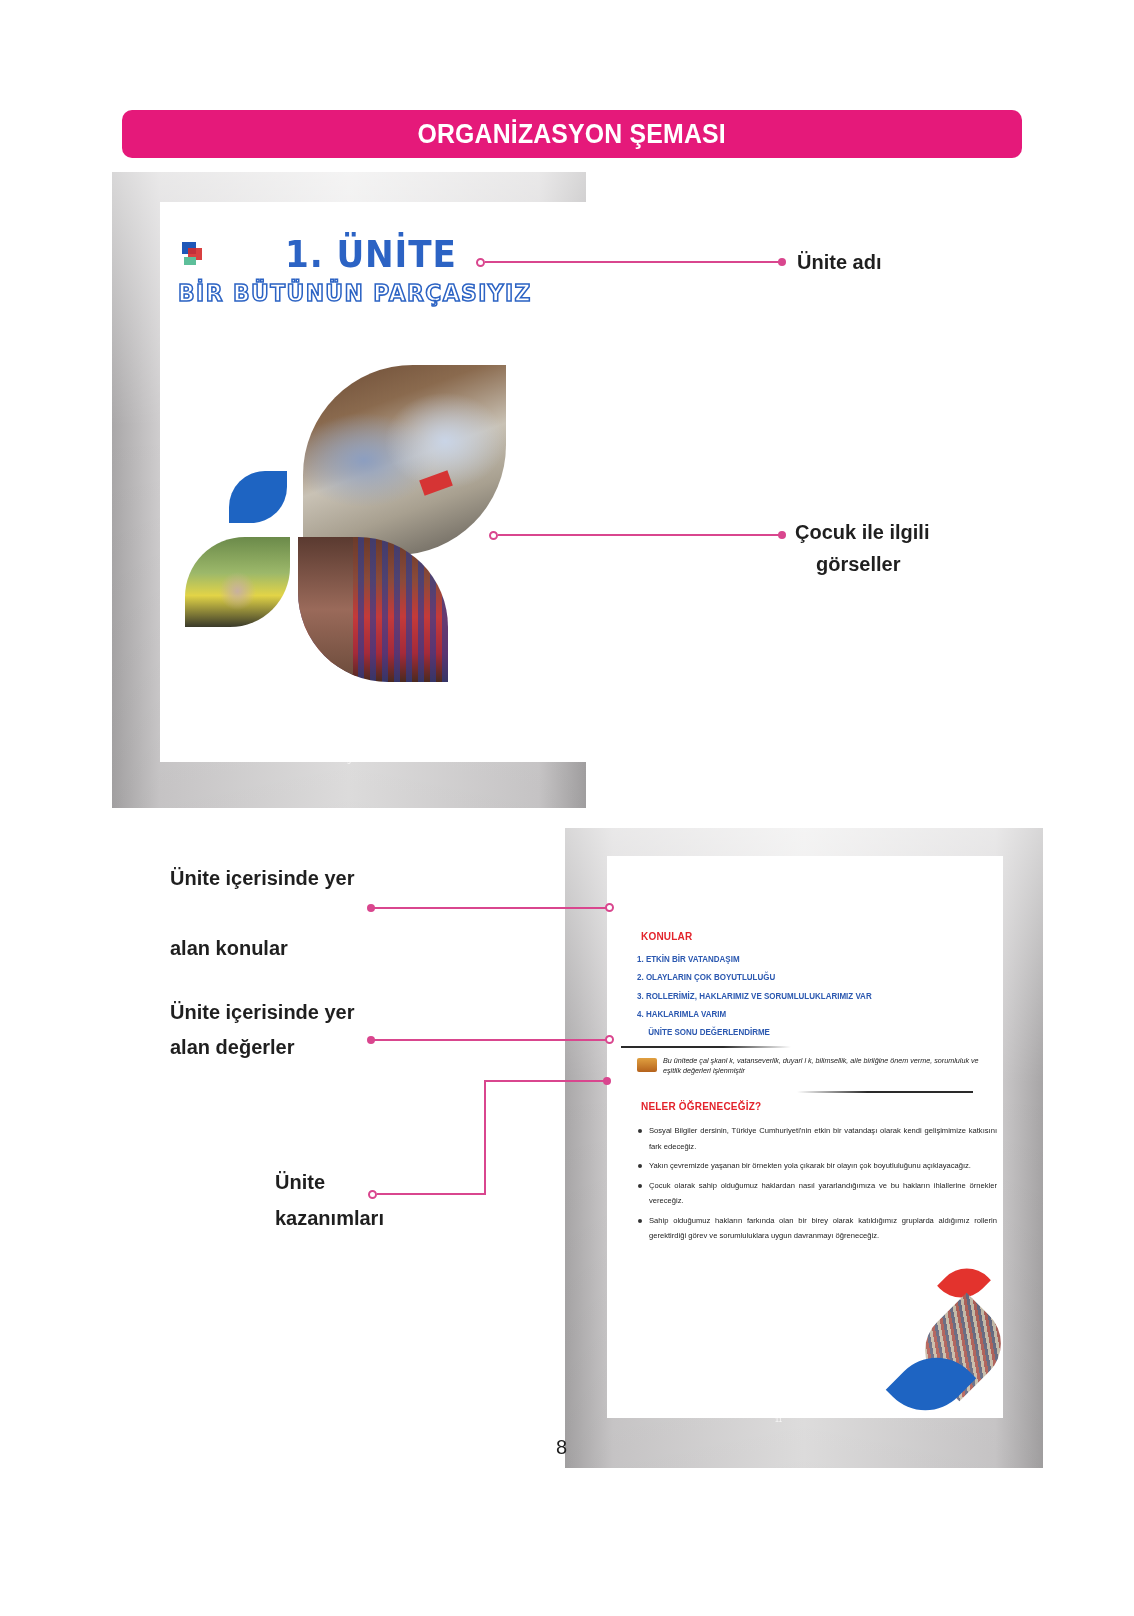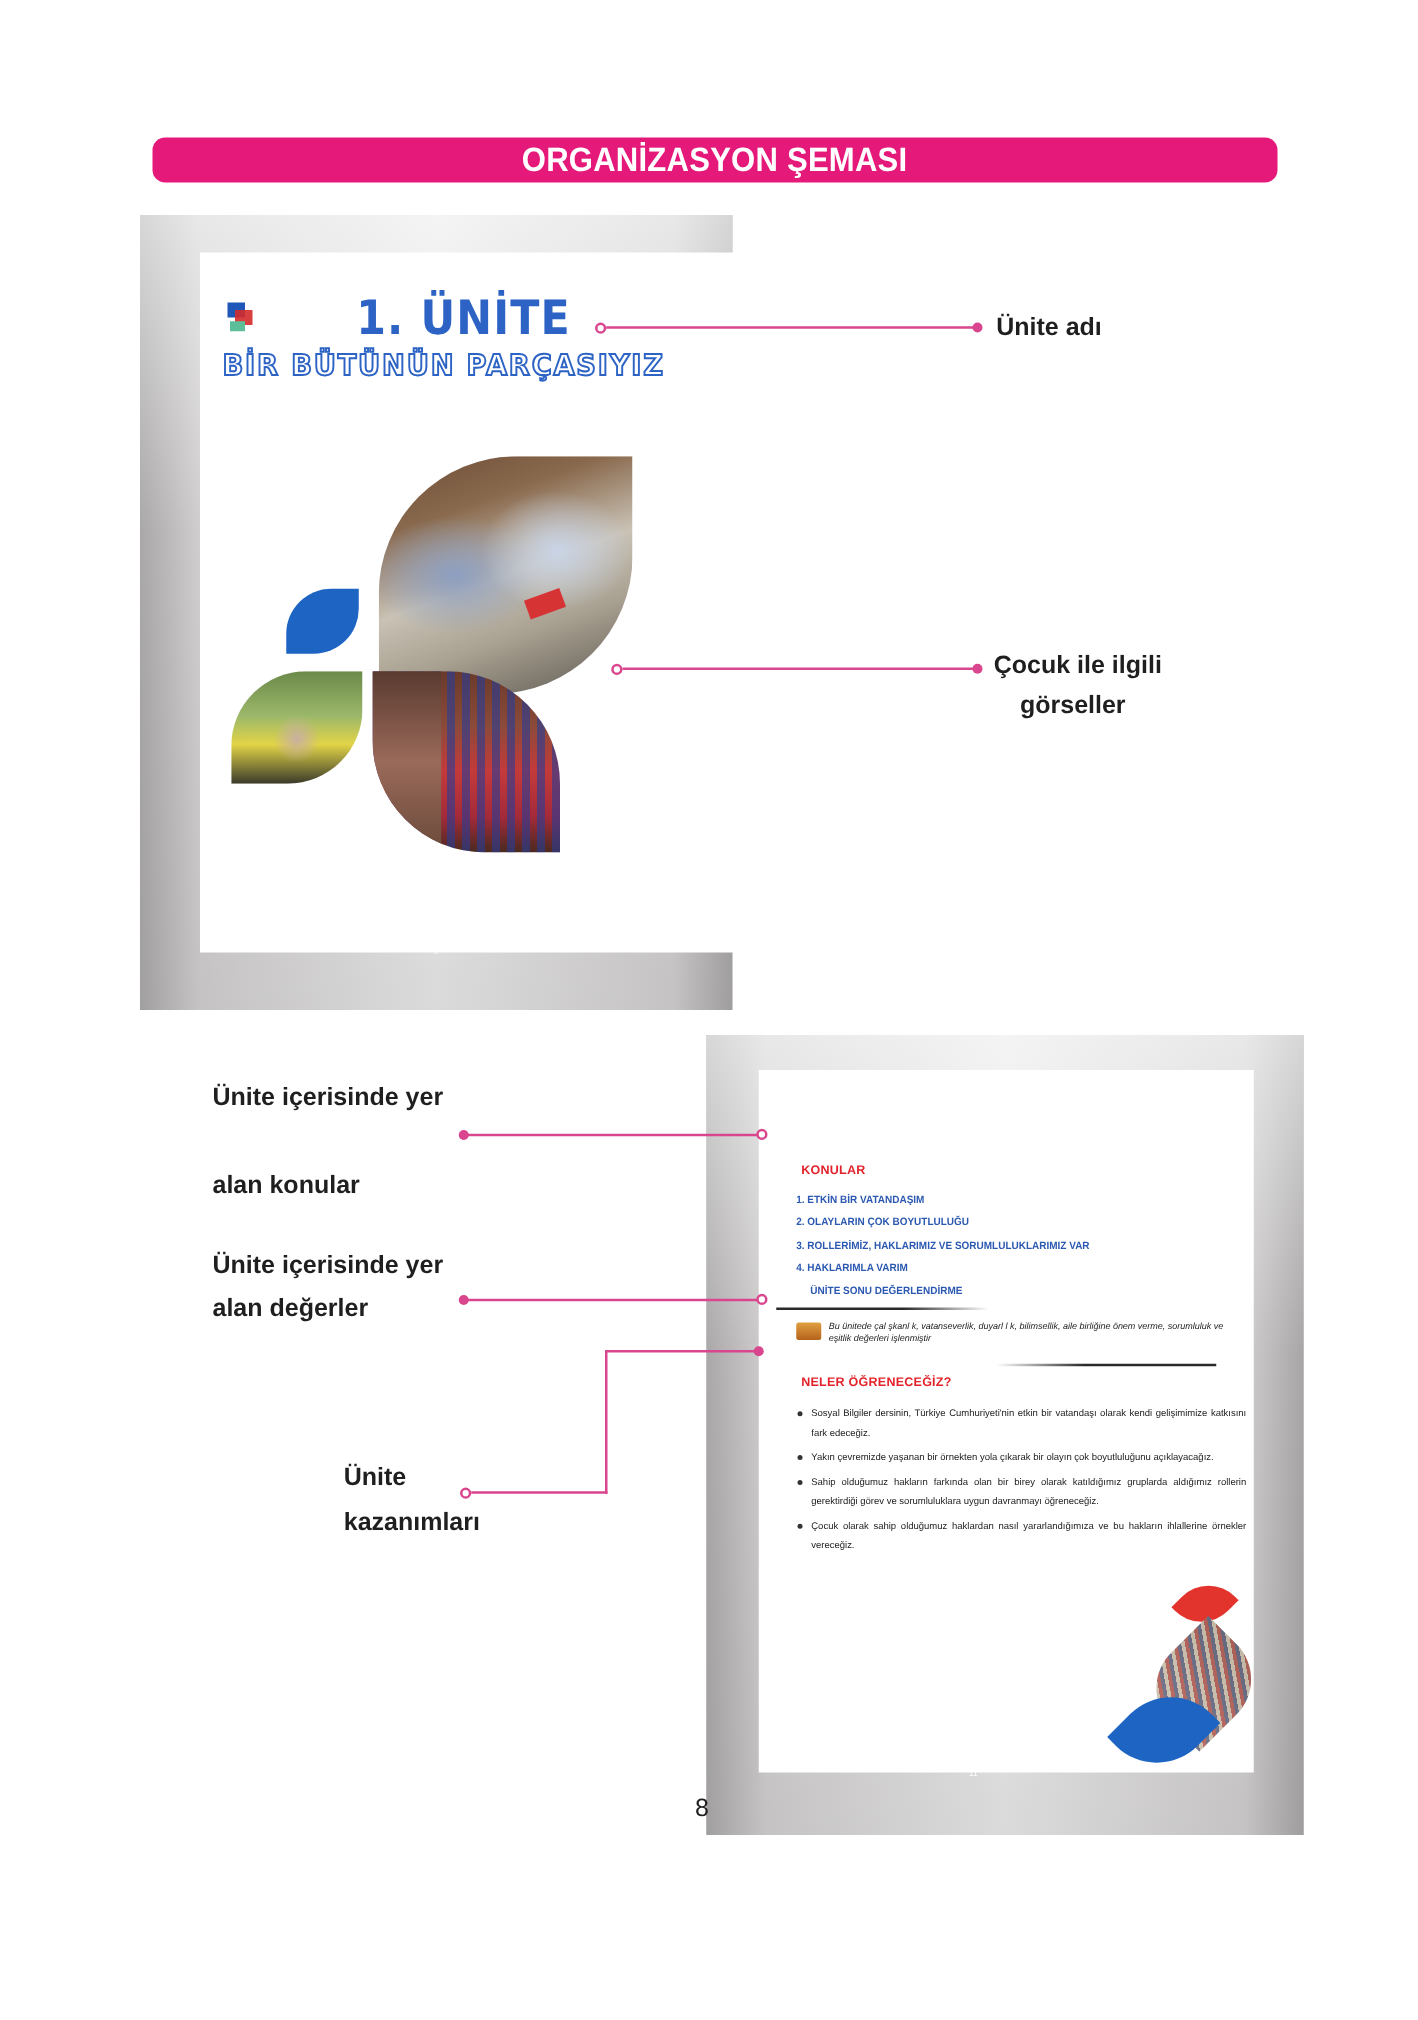--- a/index.html
+++ b/index.html
@@ -1,20 +1,20 @@
 <!DOCTYPE html>
 <html><head>
 <meta charset="utf-8">
 <style>
   * { box-sizing: border-box; margin: 0; padding: 0; }
   html, body { width: 1134px; height: 1616px; background: #ffffff; overflow: hidden; }
   body { position: relative; font-family: "Liberation Sans", sans-serif; color: #1a1a1a; }
 
   .banner {
-    position: absolute; left: 122px; top: 110px; width: 900px; height: 36px;
+    position: absolute; left: 122px; top: 110px; width: 900px; height: 48px;
     background: #e5197a; border-radius: 10px;
     display: flex; align-items: center; justify-content: center;
   }
   .banner-title {
     color: #ffffff; font-weight: bold; font-size: 27px; letter-spacing: 0.2px;
     transform: scaleX(0.92);
   }
 
   
   .mock {
@@ -195,22 +195,22 @@
       <div class="topic-item indent">ÜNİTE SONU DEĞERLENDİRME</div>
     </div>
     <div class="rule-dark" style="left:14px; top:190px; width:170px;"></div>
     <div class="values-icon"></div>
     <div class="values-text">Bu ünitede çal şkanl k, vatanseverlik, duyarl l k, bilimsellik, aile birliğine önem verme, sorumluluk ve eşitlik değerleri işlenmiştir</div>
     <div class="rule-dark-r" style="left:190px; top:235px; width:176px;"></div>
     <div class="section-label-red" style="left:14px; top:245px;">NELER ÖĞRENECEĞİZ?</div>
     <div class="outcomes">
       <div class="outcome">Sosyal Bilgiler dersinin, Türkiye Cumhuriyeti'nin etkin bir vatandaşı olarak kendi gelişimimize katkısını fark edeceğiz.</div>
       <div class="outcome">Yakın çevremizde yaşanan bir örnekten yola çıkarak bir olayın çok boyutluluğunu açıklayacağız.</div>
+      <div class="outcome">Çocuk olarak sahip olduğumuz haklardan nasıl yararlandığımıza ve bu hakların ihlallerine örnekler vereceğiz.</div>
       <div class="outcome">Sahip olduğumuz hakların farkında olan bir birey olarak katıldığımız gruplarda aldığımız rollerin gerektirdiği görev ve sorumluluklara uygun davranmayı öğreneceğiz.</div>
-      <div class="outcome">Çocuk olarak sahip olduğumuz haklardan nasıl yararlandığımıza ve bu hakların ihlallerine örnekler vereceğiz.</div>
     </div>
     <div class="deco-red"></div>
     <div class="deco-photo"></div>
     <div class="deco-blue"></div>
   </div>
   <span class="page-num-small" style="left:210px; top:588px;">11</span>
 </div>
 
 <div class="dot-open" style="left:476px; top:258px;"></div>
 <div class="callout-line" style="left:485px; top:261px; width:297px; height:2px;"></div>

